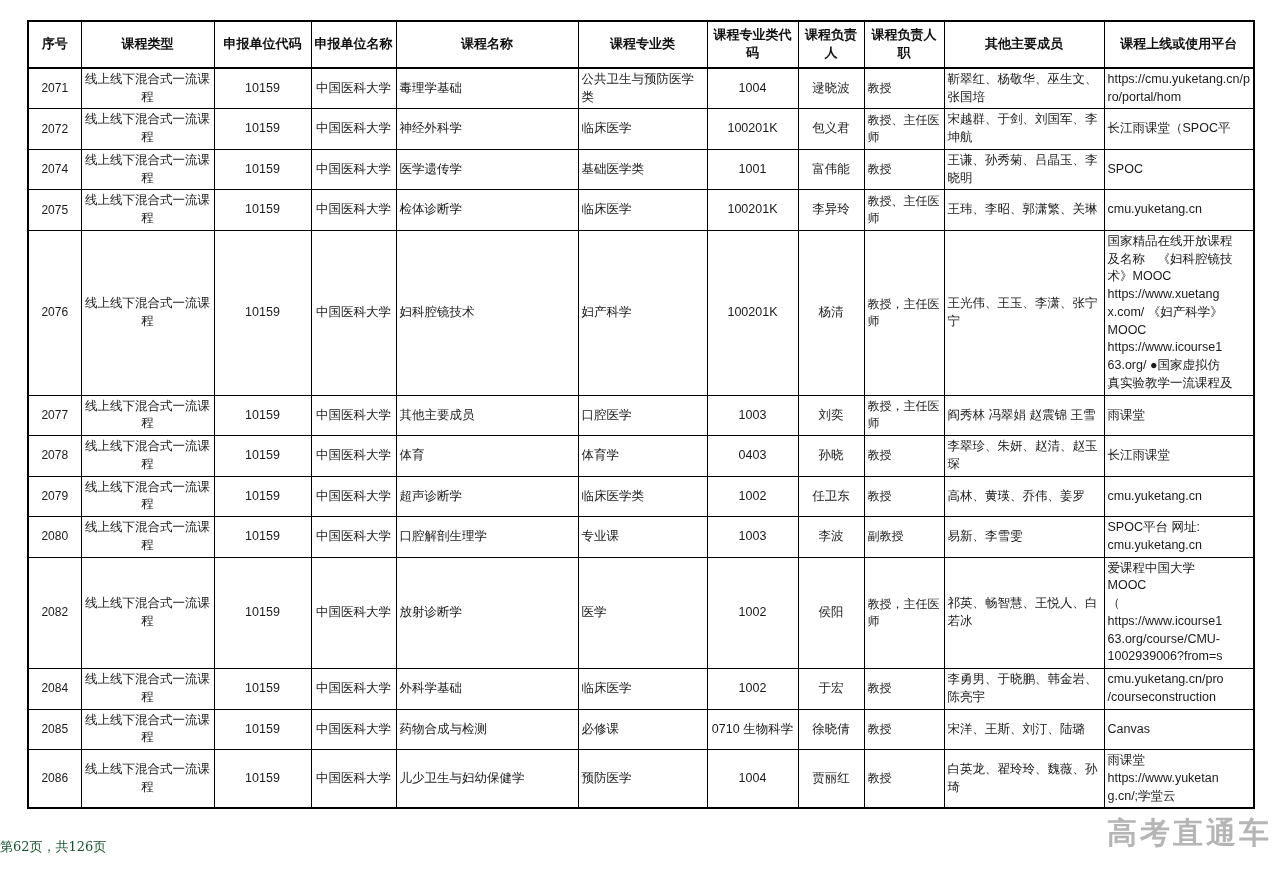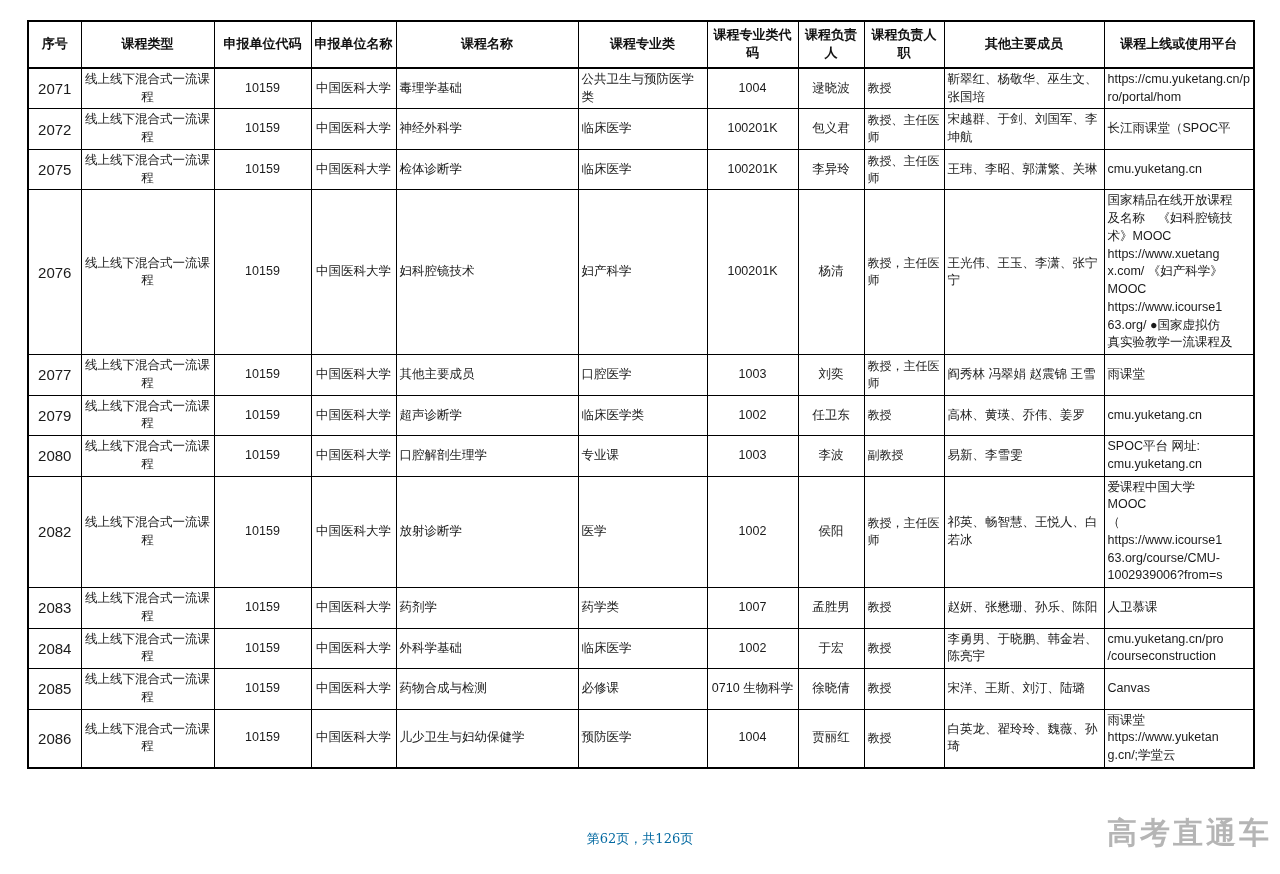--- a/index.html
+++ b/index.html
@@ -21,26 +21,26 @@
     white-space:pre-wrap;
   }
   .doc-table th{
     font-weight:bold;text-align:center;font-size:13px;
     padding:4px 2px;border-bottom:2px solid #000;
   }
   .doc-table td{color:#1a1a1a;}
   td.al-c{text-align:center;}
   td.al-l{text-align:left;}
   td.col-platform{word-break:break-all;}
-  td.col-id{font-size:15px;}
+  td.col-id{font-size:12px;}
   td.col-title{font-size:12px;text-align:left;}
   .page-footer{
-    position:absolute;left:0;right:0;bottom:26px;text-align:center;
+    position:absolute;left:0;right:0;bottom:18px;
     font-family:"DejaVu Serif","Liberation Serif",serif;
-    font-size:13px;color:#0369a1;
+    font-size:13px;color:#14532d;
   }
   .watermark{
     position:absolute;right:8px;bottom:20px;
     font-size:30px;font-weight:bold;letter-spacing:3px;
     color:#b5b5b5;font-family:"Liberation Sans","DejaVu Sans",sans-serif;
   }
 </style>
 </head>
 <body>
 
@@ -94,20 +94,33 @@
         <td class="al-c">中国医科大学</td>
         <td class="al-l">神经外科学</td>
         <td class="al-l">临床医学</td>
         <td class="al-c">100201K</td>
         <td class="al-c">包义君</td>
         <td class="al-c col-title">教授、主任医师</td>
         <td class="al-l">宋越群、于剑、刘国军、李坤航</td>
         <td class="al-l col-platform">长江雨课堂（SPOC平</td>
       </tr>
       <tr>
+        <td class="al-c col-id">2074</td>
+        <td class="al-c">线上线下混合式一流课程</td>
+        <td class="al-c">10159</td>
+        <td class="al-c">中国医科大学</td>
+        <td class="al-l">医学遗传学</td>
+        <td class="al-l">基础医学类</td>
+        <td class="al-c">1001</td>
+        <td class="al-c">富伟能</td>
+        <td class="al-c col-title">教授</td>
+        <td class="al-l">王谦、孙秀菊、吕晶玉、李晓明</td>
+        <td class="al-l col-platform">SPOC</td>
+      </tr>
+      <tr>
         <td class="al-c col-id">2075</td>
         <td class="al-c">线上线下混合式一流课程</td>
         <td class="al-c">10159</td>
         <td class="al-c">中国医科大学</td>
         <td class="al-l">检体诊断学</td>
         <td class="al-l">临床医学</td>
         <td class="al-c">100201K</td>
         <td class="al-c">李异玲</td>
         <td class="al-c col-title">教授、主任医师</td>
         <td class="al-l">王玮、李昭、郭潇繁、关琳</td>
@@ -141,20 +154,33 @@
         <td class="al-c">中国医科大学</td>
         <td class="al-l">其他主要成员</td>
         <td class="al-l">口腔医学</td>
         <td class="al-c">1003</td>
         <td class="al-c">刘奕</td>
         <td class="al-c col-title">教授，主任医师</td>
         <td class="al-l">阎秀林 冯翠娟 赵震锦 王雪</td>
         <td class="al-l col-platform">雨课堂</td>
       </tr>
       <tr>
+        <td class="al-c col-id">2078</td>
+        <td class="al-c">线上线下混合式一流课程</td>
+        <td class="al-c">10159</td>
+        <td class="al-c">中国医科大学</td>
+        <td class="al-l">体育</td>
+        <td class="al-l">体育学</td>
+        <td class="al-c">0403</td>
+        <td class="al-c">孙晓</td>
+        <td class="al-c col-title">教授</td>
+        <td class="al-l">李翠珍、朱妍、赵清、赵玉琛</td>
+        <td class="al-l col-platform">长江雨课堂</td>
+      </tr>
+      <tr>
         <td class="al-c col-id">2079</td>
         <td class="al-c">线上线下混合式一流课程</td>
         <td class="al-c">10159</td>
         <td class="al-c">中国医科大学</td>
         <td class="al-l">超声诊断学</td>
         <td class="al-l">临床医学类</td>
         <td class="al-c">1002</td>
         <td class="al-c">任卫东</td>
         <td class="al-c col-title">教授</td>
         <td class="al-l">高林、黄瑛、乔伟、姜罗</td>
@@ -186,33 +212,20 @@
         <td class="al-c col-title">教授，主任医师</td>
         <td class="al-l">祁英、畅智慧、王悦人、白若冰</td>
         <td class="al-l col-platform">爱课程中国大学
 MOOC
 （
 https://www.icourse1
 63.org/course/CMU-
 1002939006?from=s</td>
       </tr>
       <tr>
-        <td class="al-c col-id">2083</td>
-        <td class="al-c">线上线下混合式一流课程</td>
-        <td class="al-c">10159</td>
-        <td class="al-c">中国医科大学</td>
-        <td class="al-l">药剂学</td>
-        <td class="al-l">药学类</td>
-        <td class="al-c">1007</td>
-        <td class="al-c">孟胜男</td>
-        <td class="al-c col-title">教授</td>
-        <td class="al-l">赵妍、张懋珊、孙乐、陈阳</td>
-        <td class="al-l col-platform">人卫慕课</td>
-      </tr>
-      <tr>
         <td class="al-c col-id">2084</td>
         <td class="al-c">线上线下混合式一流课程</td>
         <td class="al-c">10159</td>
         <td class="al-c">中国医科大学</td>
         <td class="al-l">外科学基础</td>
         <td class="al-l">临床医学</td>
         <td class="al-c">1002</td>
         <td class="al-c">于宏</td>
         <td class="al-c col-title">教授</td>
         <td class="al-l">李勇男、于晓鹏、韩金岩、陈亮宇</td>

